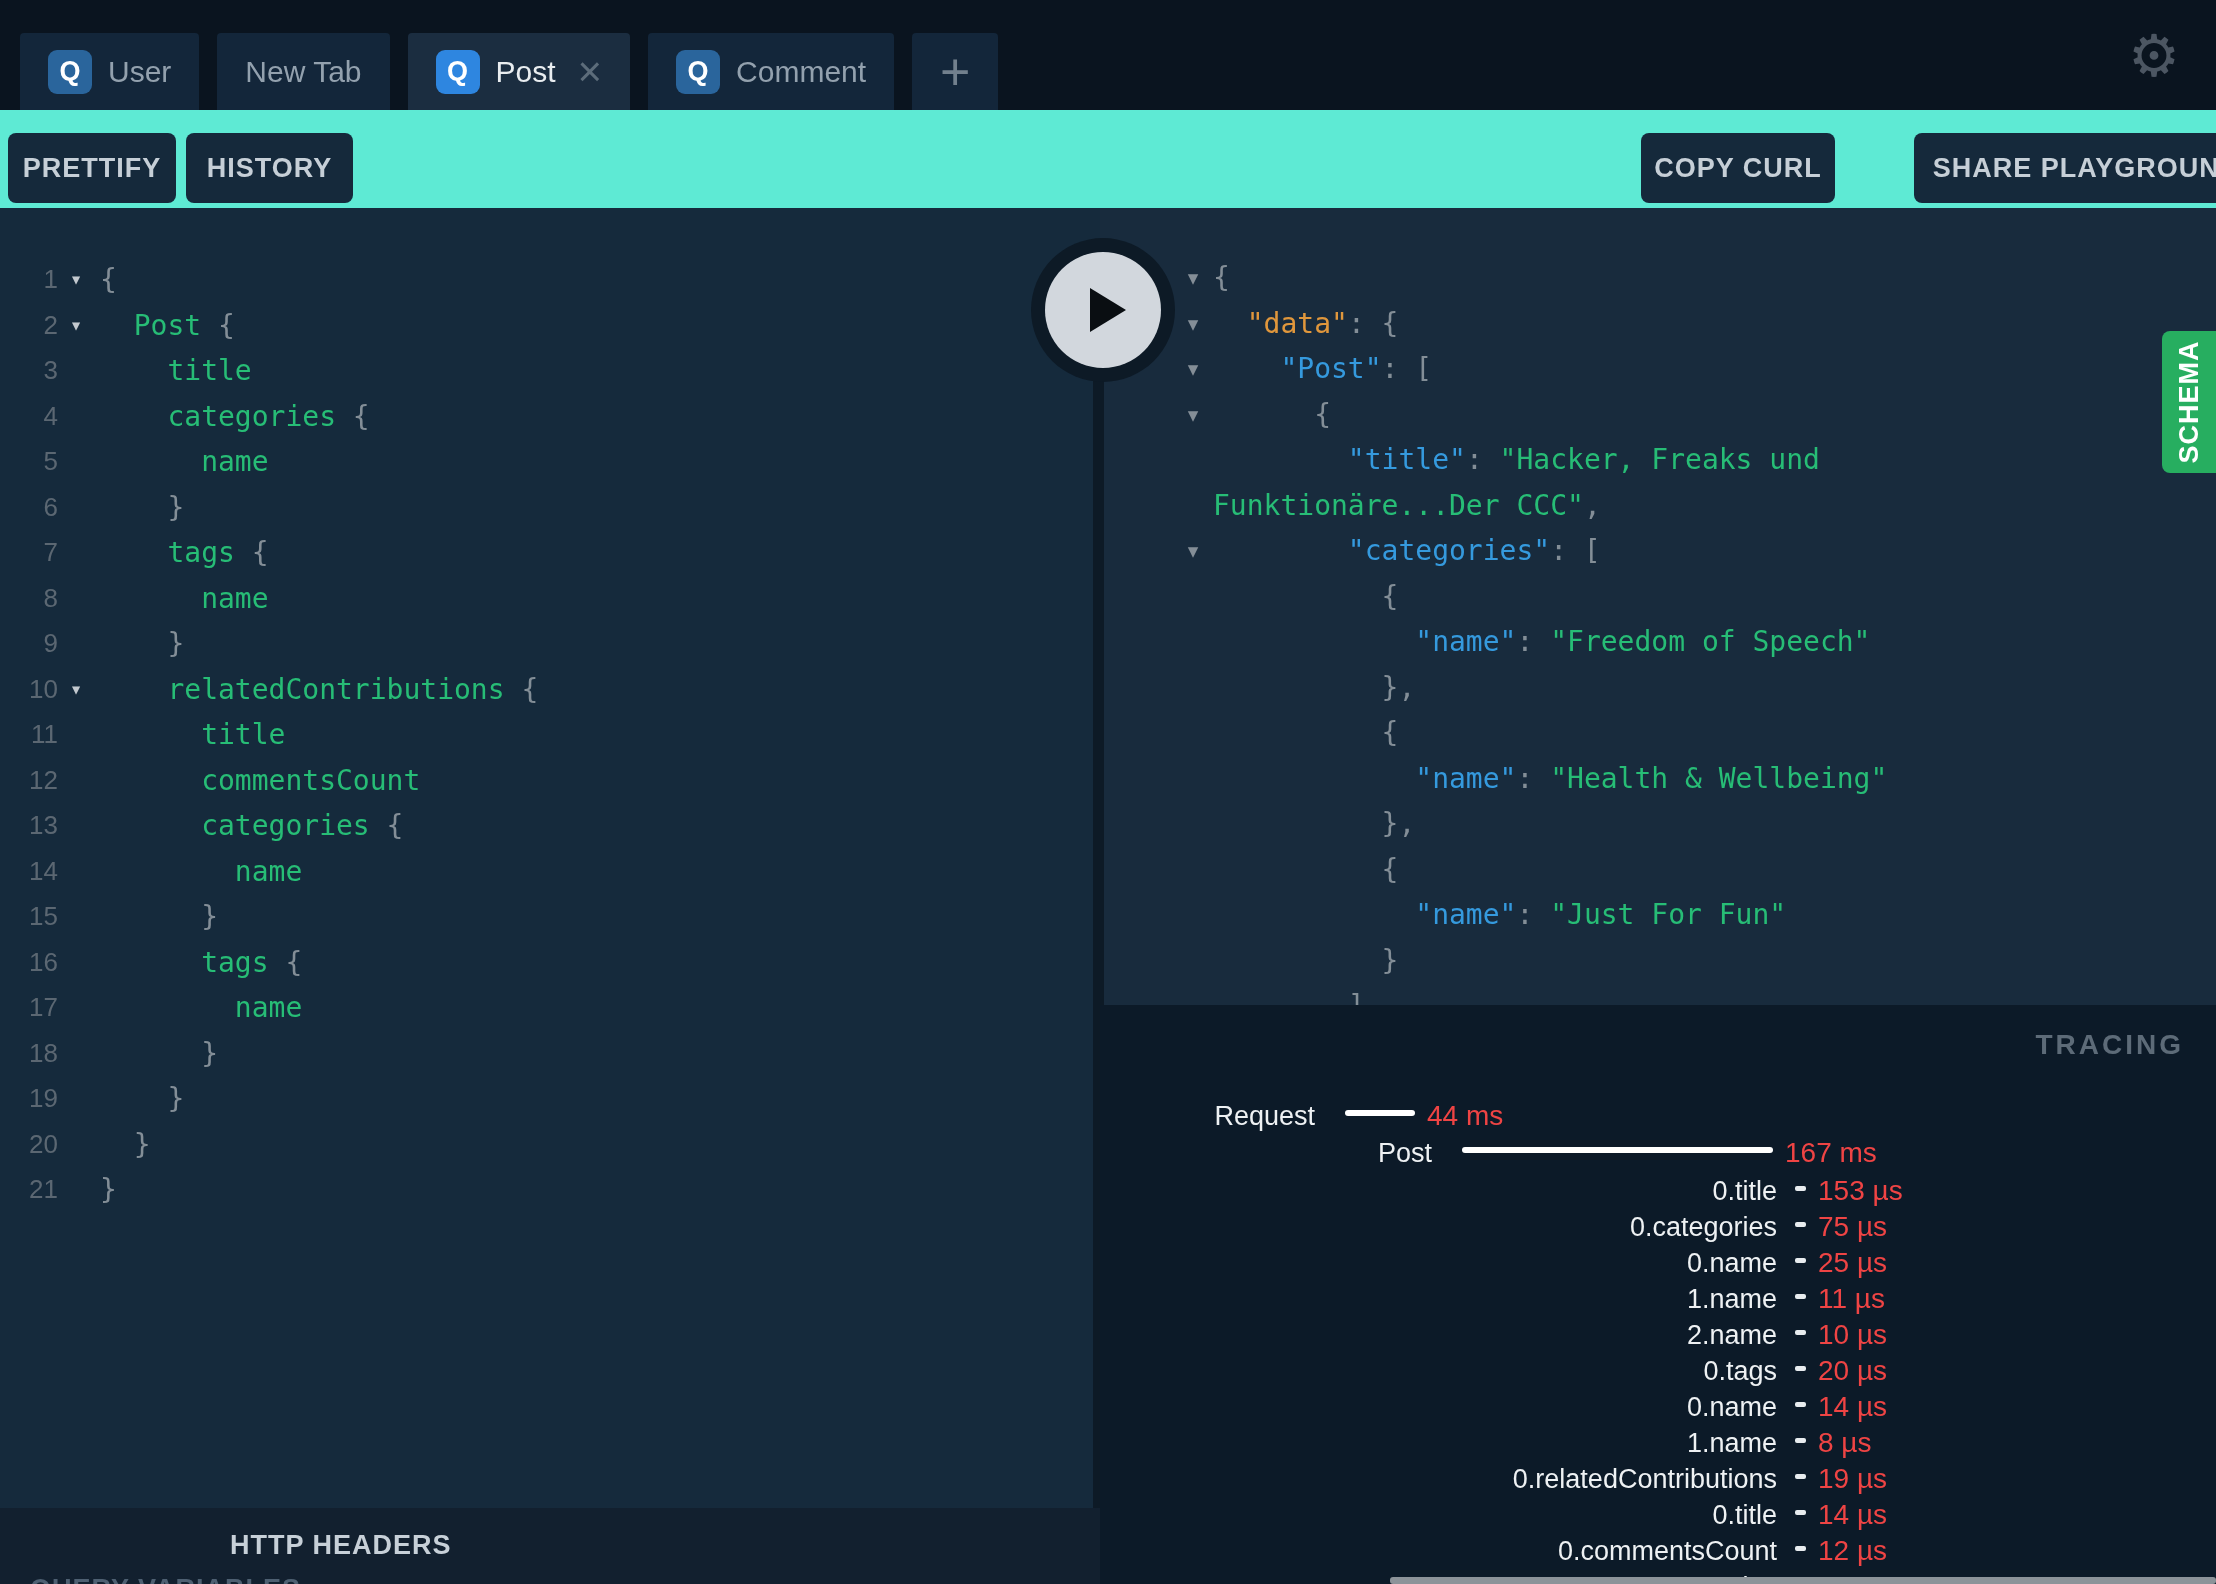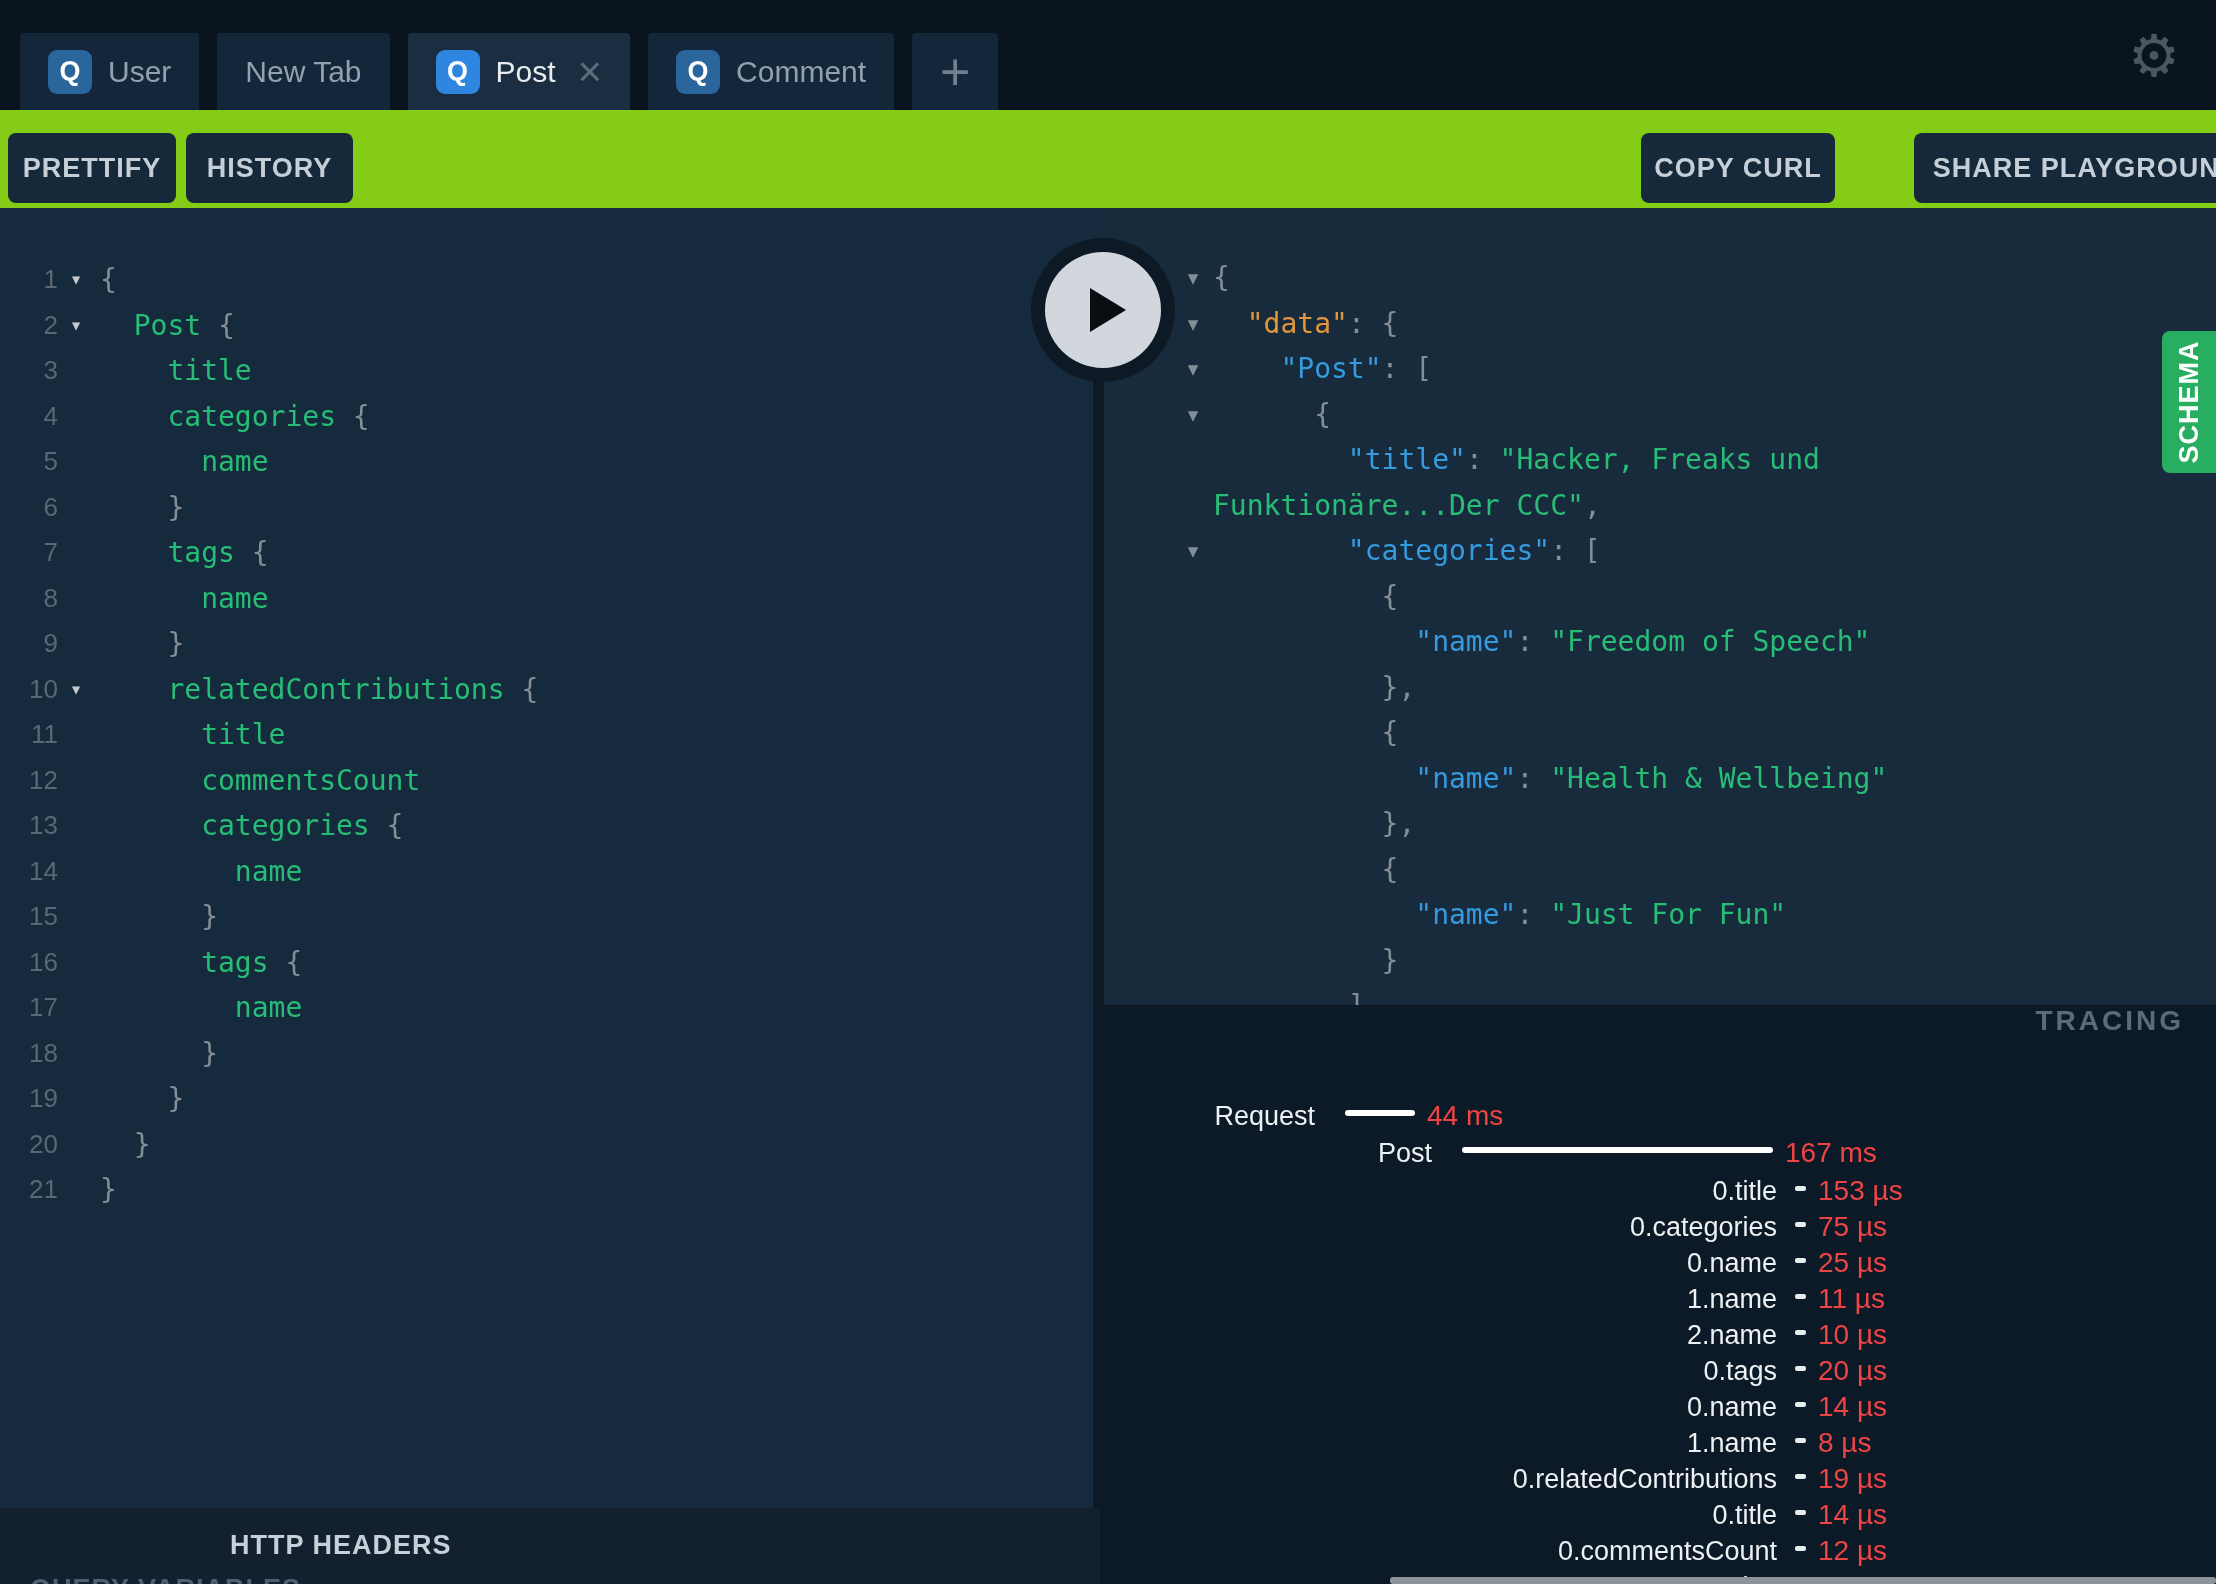--- a/index.html
+++ b/index.html
@@ -17,21 +17,21 @@
                 font-weight:bold; font-size:27px; display:flex; align-items:center; justify-content:center; }
   .tab.active .badge { background:#2E86E0; }
   .tab .tlabel { font-size:30px; color:#93A1AE; }
   .tab.active .tlabel { color:#E9EDF0; }
   .tab .tclose { font-size:42px; color:#5C6C7A; line-height:1; margin-left:6px; }
   .tab.plus { width:86px; justify-content:center; padding:0; color:#72808D; font-size:52px; }
   .gear { position:absolute; left:2122px; top:18px; width:64px; height:76px; color:#4C5662;
           font-size:58px; display:flex; align-items:center; justify-content:center; cursor:pointer; }
 
   
-  .toolbar { position:absolute; left:0; top:110px; width:2216px; height:98px; background:#84cc16; }
+  .toolbar { position:absolute; left:0; top:110px; width:2216px; height:98px; background:#5eead4; }
   .tbtn { position:absolute; top:23px; height:70px; background:#15293B; border-radius:8px;
           color:#C6CFD7; font-size:27px; font-weight:600; letter-spacing:1px;
           display:flex; align-items:center; justify-content:center; cursor:pointer; }
   #btn-prettify { left:8px;    width:168px; }
   #btn-history  { left:186px;  width:167px; }
   #btn-copycurl { left:1641px; width:194px; }
   #btn-share    { left:1914px; width:345px; }
   .urlwrap { position:absolute; left:365px; top:23px; width:1263px; height:70px;
              background:#0D1B2A; border-radius:8px; }
   .urlwrap input { position:absolute; left:30px; top:0; width:1120px; height:70px; border:none; outline:none;
@@ -74,21 +74,21 @@
 
   
   .schema { position:absolute; left:2162px; top:331px; width:54px; height:142px; background:#27AE60;
             border-radius:8px 0 0 8px; z-index:6; cursor:pointer; overflow:hidden; }
   .schema span { position:absolute; left:50%; top:50%; transform:translate(-50%,-50%) rotate(-90deg);
                  color:#fff; font-weight:bold; font-size:27px; letter-spacing:1px; white-space:nowrap; }
 
   
   .tracing { position:absolute; left:1100px; top:1005px; width:1116px; height:579px;
              background:#0C1A28; overflow:hidden; }
-  .tr-title { position:absolute; right:32px; top:0; color:#5D6B78; font-size:28px; font-weight:bold;
+  .tr-title { position:absolute; right:32px; top:24px; color:#5D6B78; font-size:28px; font-weight:bold;
               letter-spacing:3px; }
   .tr-row { position:absolute; left:0; width:1116px; height:36px; white-space:nowrap; }
   .tr-label { display:inline-block; text-align:right; color:#EEF1F3; font-size:27px; vertical-align:middle; }
   .tr-bar { display:inline-block; height:6px; background:#FFFFFF; border-radius:3px;
             margin:0 0 6px 30px; vertical-align:middle; }
   .tr-dash { display:inline-block; width:11px; height:5px; background:#E8ECEF; border-radius:2px;
              margin:0 0 6px 18px; vertical-align:middle; }
   .tr-val { display:inline-block; color:#ef4444; font-size:28px; margin-left:12px; vertical-align:middle; }
   .hscroll { position:absolute; left:290px; bottom:0; width:826px; height:7px; background:#8C9399;
              border-radius:3px; z-index:9; cursor:pointer; }

